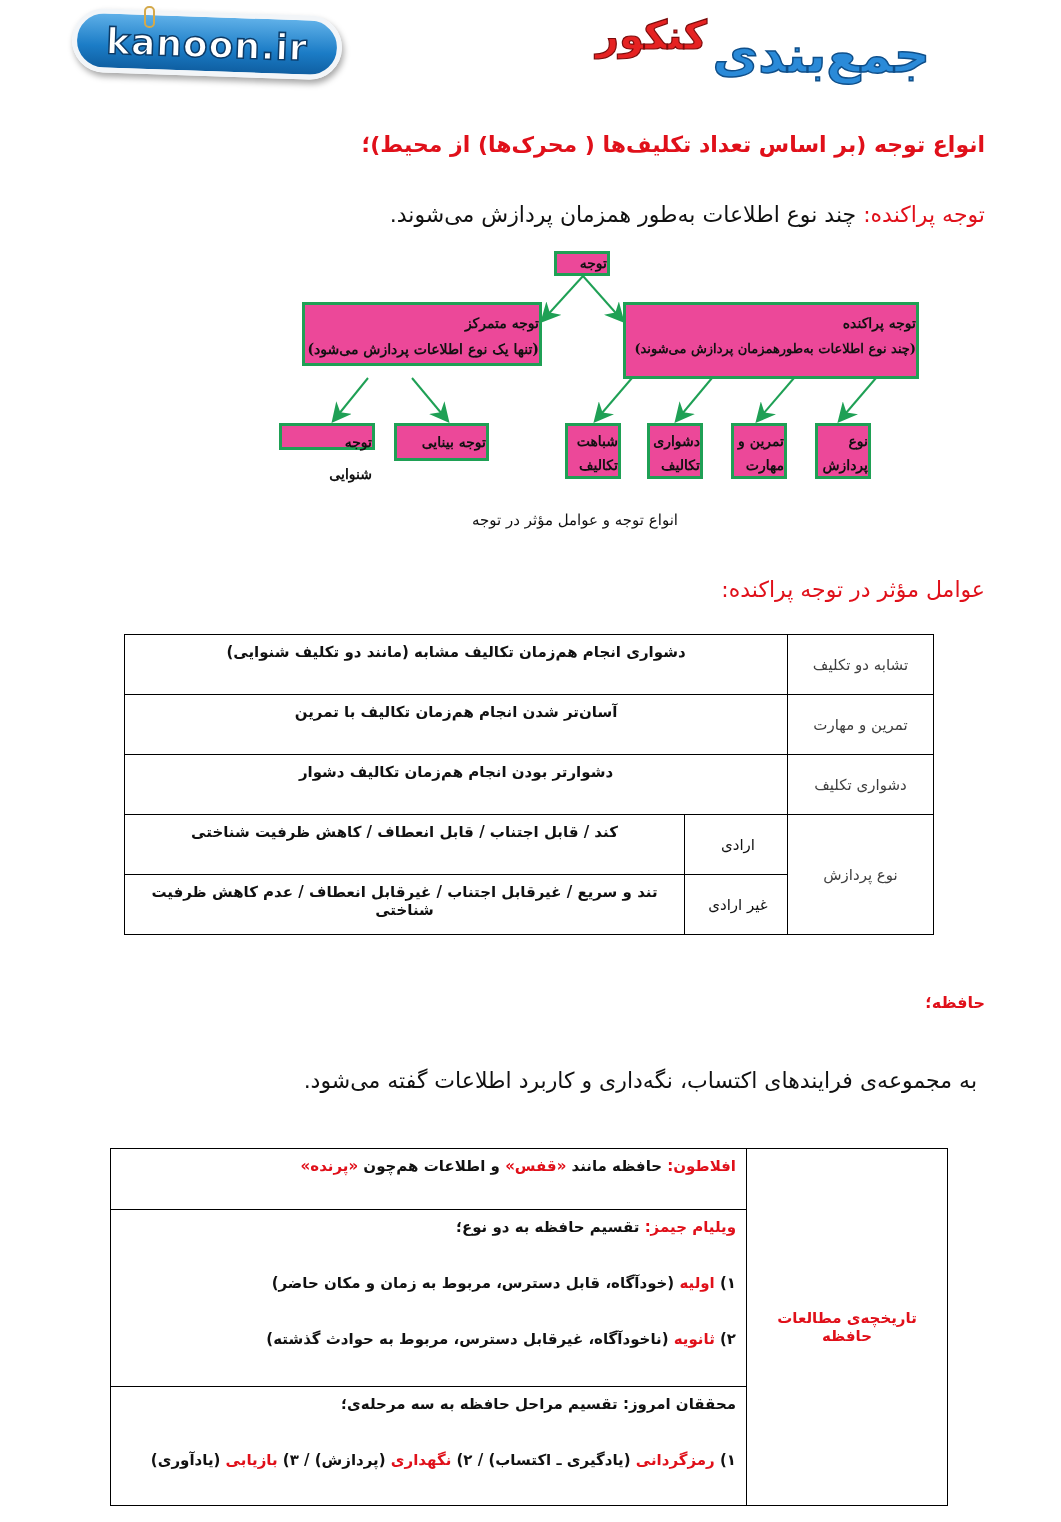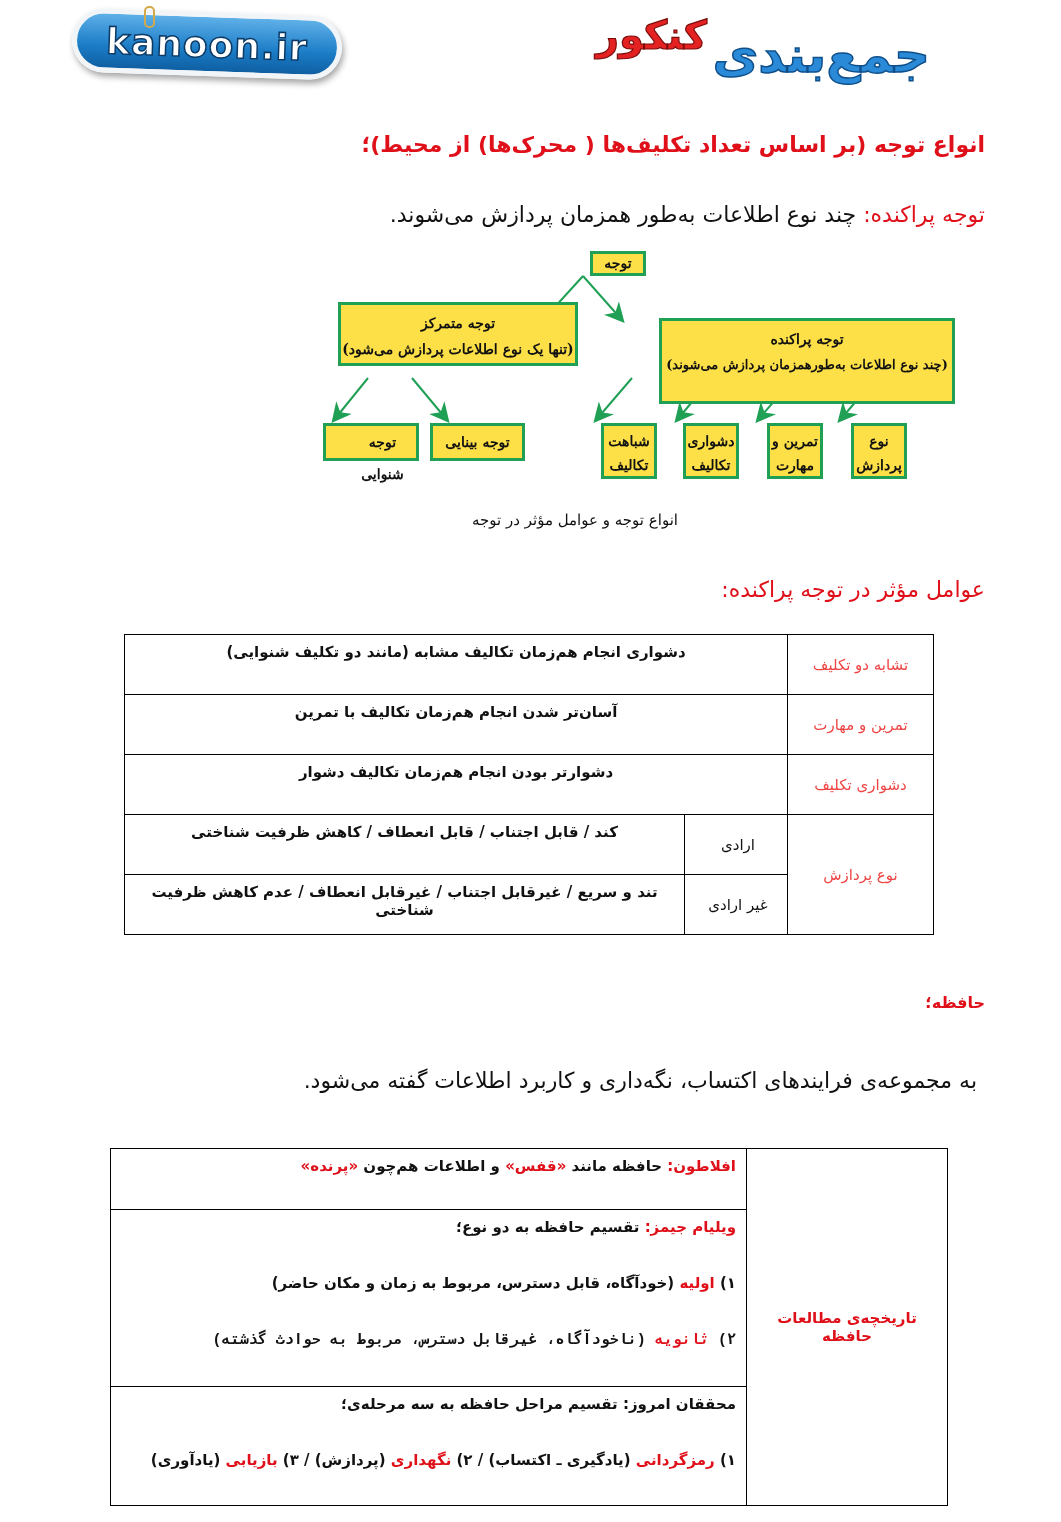--- a/index.html
+++ b/index.html
@@ -21,38 +21,38 @@
   .brand-logo { left: 590px; top: 8px; width: 340px; height: 80px; }
   .brand-logo .w1 { position: absolute; right: 0; top: 18px; font-size: 50px; font-weight: bold;
     color: #2a8ad8; -webkit-text-stroke: 1.5px #0f4f8a; direction: rtl; }
   .brand-logo .w2 { position: absolute; left: 6px; top: 4px; font-size: 40px; font-weight: bold;
     color: #e52222; -webkit-text-stroke: 1.2px #7a0b0b; direction: rtl; }
 
   .heading { font-weight: bold; font-size: 22px; }
   .body-text { font-size: 22px; }
 
   
-  .box { position: absolute; background: #fde047; border: 3px solid #1fa055; box-sizing: border-box;
-         font-family: "DejaVu Serif", serif; font-weight: bold; font-size: 14px; text-align: center;
-         direction: rtl; color: #111; margin-left: 36px; }
+  .box { position: absolute; background: #ec4899; border: 3px solid #1fa055; box-sizing: border-box;
+         font-family: "DejaVu Serif", serif; font-weight: bold; font-size: 14px; 
+         direction: rtl; color: #111; }
   .caption { font-family: "DejaVu Serif", serif; font-size: 15px; }
 
   
   table { border-collapse: collapse; direction: rtl; position: absolute; }
   td { border: 1.5px solid #000; vertical-align: top; font-weight: bold; font-size: 15px;
        padding: 8px 10px; }
   .t1 td { height: 43px; }
-  .t1 .lbl { color: #ef4444; text-align: center; vertical-align: middle; width: 125px; font-weight: normal; }
+  .t1 .lbl { color: #404040; text-align: center; vertical-align: middle; width: 125px; font-weight: normal; }
   .t1 .desc { text-align: center; }
   .t1 .sub { text-align: center; vertical-align: middle; width: 78px; font-weight: normal; padding-left: 14px; }
   .t2 td { font-size: 15px; }
   .t2 .side { color: #e0101a; text-align: center; vertical-align: middle; width: 180px; font-weight: bold; }
   .t2 .cell { text-align: right; }
   .line { margin-bottom: 38px; }
-  .line:last-child { margin-bottom: 0; font-family: Liberation Mono, monospace; }
+  .line:last-child { margin-bottom: 0; }
 </style>
 </head>
 <body>
 
 <div class="abs kanoon-logo">
   <span>kanoon.ir</span>
 </div>
 <div class="abs clip-icon"></div>
 <div class="abs brand-logo">
   <span class="w1">جمع‌بندی</span>
@@ -85,26 +85,26 @@
 
   <div class="box" style="left:554px; top:251px; width:56px; height:25px; line-height:19px;">
     <span>توجه</span>
   </div>
 
   <div class="box" style="left:302px; top:302px; width:240px; height:64px; padding-top:10px;">
     <div>توجه متمرکز</div>
     <div style="margin-top:10px;">(تنها یک نوع اطلاعات پردازش می‌شود)</div>
   </div>
 
-  <div class="box" style="left:623px; top:318px; width:296px; height:86px; padding-top:10px;">
+  <div class="box" style="left:623px; top:302px; width:296px; height:77px; padding-top:10px;">
     <div>توجه پراکنده</div>
     <div style="margin-top:10px; font-size:13px;">(چند نوع اطلاعات به‌طورهمزمان پردازش می‌شوند)</div>
   </div>
 
-  <div class="box" style="left:287px; top:423px; width:96px; height:38px; line-height:32px;padding-left:23px;">
+  <div class="box" style="left:279px; top:423px; width:96px; height:27px; line-height:32px;padding-left:23px;">
     <span>توجه شنوایی</span>
   </div>
   <div class="box" style="left:394px; top:423px; width:95px; height:38px; line-height:32px;">
     <span>توجه بینایی</span>
   </div>
 
   <div class="box" style="left:565px; top:423px; width:56px; height:56px; padding-top:3px; line-height:24px;">
     <div>شباهت</div>
     <div>تکالیف</div>
   </div>

